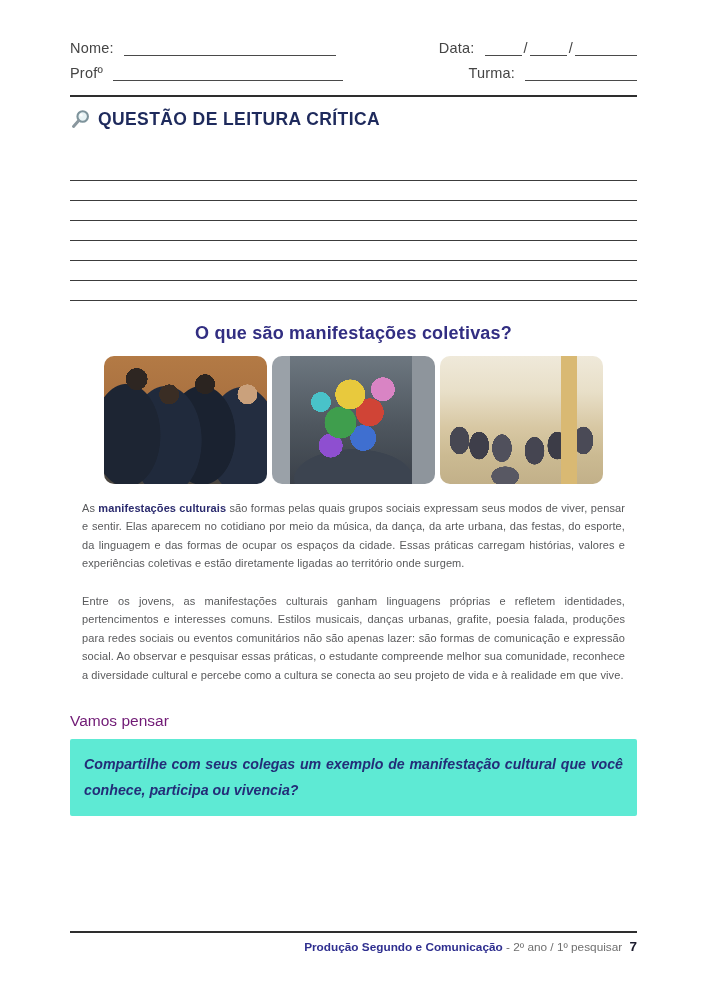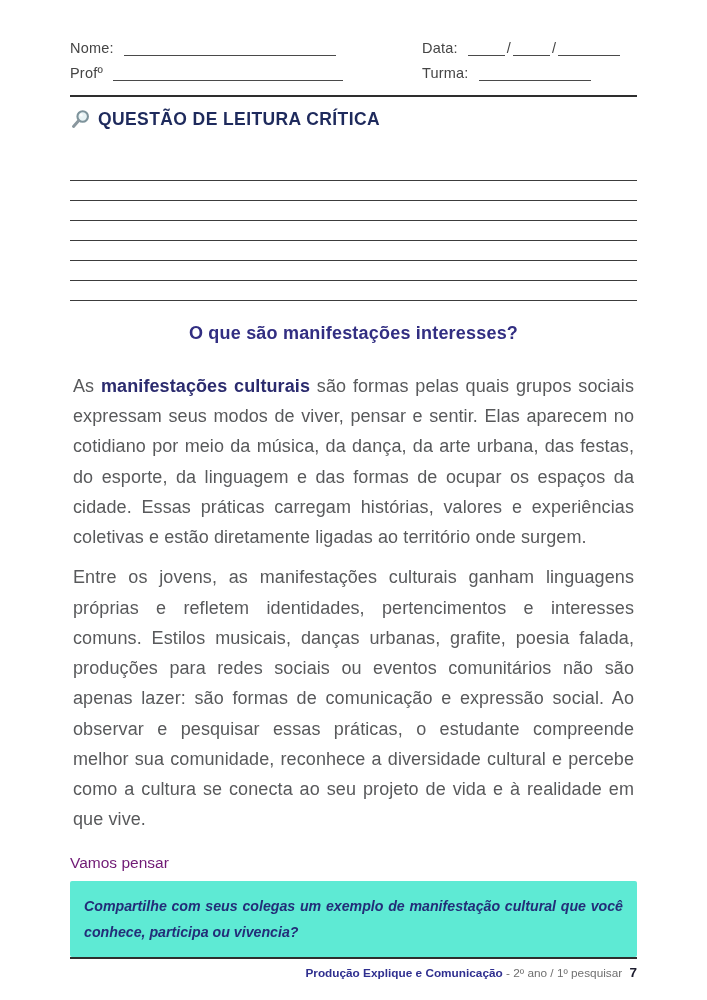--- a/index.html
+++ b/index.html
@@ -10,21 +10,21 @@
     background:#ffffff;
     font-family:"Liberation Sans", sans-serif;
     box-sizing:border-box;
     padding:40px 70px 46px 70px;
     display:flex;flex-direction:column;
     color:#58595b;
   }
   
   .hdr{display:flex;justify-content:space-between;}
   .hdr-col{display:flex;flex-direction:column;gap:9px;}
-  .hdr-col.right{width:215px;}
+  .hdr-col.right{width:215px;align-items:flex-end;}
   .field{display:flex;align-items:flex-end;font-size:14.5px;color:#454545;letter-spacing:.2px;}
   .field .lbl{white-space:nowrap;margin-right:10px;}
   .blank{border-bottom:1.6px solid #4a4a4a;height:15px;display:inline-block;}
   .blank.nome{width:212px;}
   .blank.prof{width:230px;}
   .blank.date{width:37px;}
   .blank.date3{width:62px;}
   .blank.turma{width:112px;}
   .slash{margin:0 2px;color:#454545;}
   
@@ -84,21 +84,21 @@
       radial-gradient(ellipse 10px 14px at 12% 66%, #474752 0 98%, transparent 100%),
       radial-gradient(ellipse 10px 14px at 24% 70%, #3e3e4a 0 98%, transparent 100%),
       radial-gradient(ellipse 10px 14px at 38% 72%, #50505c 0 98%, transparent 100%),
       radial-gradient(ellipse 10px 14px at 58% 74%, #454551 0 98%, transparent 100%),
       radial-gradient(ellipse 10px 14px at 72% 70%, #3c3c47 0 98%, transparent 100%),
       radial-gradient(ellipse 10px 14px at 88% 66%, #4a4a56 0 98%, transparent 100%),
       radial-gradient(ellipse 14px 10px at 40% 94%, #585863 0 98%, transparent 100%),
       linear-gradient(180deg,#efe9da 0%,#e8dfc8 28%,#d8c8a4 55%,#cbba92 78%,#c2b089 100%);
   }
   .para{
-    margin:3px;font-size:18px;line-height:1.68;color:#58595b;
+    margin:12px;font-size:11px;line-height:1.68;color:#58595b;
     text-align:justify;letter-spacing:.1px;
   }
   .para.first{margin-top:15px;}
   .para + .para{margin-top:7px;}
   .bold-indigo{font-weight:bold;color:#2b2b6e;}
   
   .think-title{margin:16px 0 9px 0;font-size:15.5px;font-weight:normal;color:#701a75;}
   .think-box{
     background:#5eead4;border-radius:2px;
     padding:12px 14px;
@@ -159,39 +159,39 @@
   <div class="answers">
       <div class="ans-line"></div>
       <div class="ans-line"></div>
       <div class="ans-line"></div>
       <div class="ans-line"></div>
       <div class="ans-line"></div>
       <div class="ans-line"></div>
       <div class="ans-line"></div>
     </div>
 
-  <h2 class="art-title">O que são manifestações interesses?</h2>
+  <h2 class="art-title">O que são manifestações coletivas?</h2>
 
   <div class="img-row">
     <div class="photo photo-1" title="Grupo de jovens em pose de dança urbana na rua"></div>
     <div class="photo photo-2" title="Mural de grafite colorido em prédio urbano"></div>
     <div class="photo photo-3" title="Pessoas reunidas em roda em um salão"></div>
   </div>
 
   <p class="para first"><span>As </span><span class="bold-indigo">manifestações culturais</span><span> são formas pelas quais grupos sociais expressam seus modos de viver, pensar e sentir. Elas aparecem no cotidiano por meio da música, da dança, da arte urbana, das festas, do esporte, da linguagem e das formas de ocupar os espaços da cidade. Essas práticas carregam histórias, valores e experiências coletivas e estão diretamente ligadas ao território onde surgem.</span></p>
 
   <p class="para">Entre os jovens, as manifestações culturais ganham linguagens próprias e refletem identidades, pertencimentos e interesses comuns. Estilos musicais, danças urbanas, grafite, poesia falada, produções para redes sociais ou eventos comunitários não são apenas lazer: são formas de comunicação e expressão social. Ao observar e pesquisar essas práticas, o estudante compreende melhor sua comunidade, reconhece a diversidade cultural e percebe como a cultura se conecta ao seu projeto de vida e à realidade em que vive.</p>
 
   <h3 class="think-title">Vamos pensar</h3>
   <div class="think-box">
     <span>Compartilhe com seus colegas um exemplo de manifestação cultural que você conhece, participa ou vivencia?</span>
   </div>
 
   <div class="footer">
     <hr class="rule-foot">
     <div class="foot-line">
-      <span class="foot-course">Produção Explique e Comunicação</span>
+      <span class="foot-course">Produção Segundo e Comunicação</span>
       <span> <span>- 2º ano / 1º pesquisar</span></span>
       <span class="foot-page">7</span>
     </div>
   </div>
 
 </div>
 
 </body></html>

